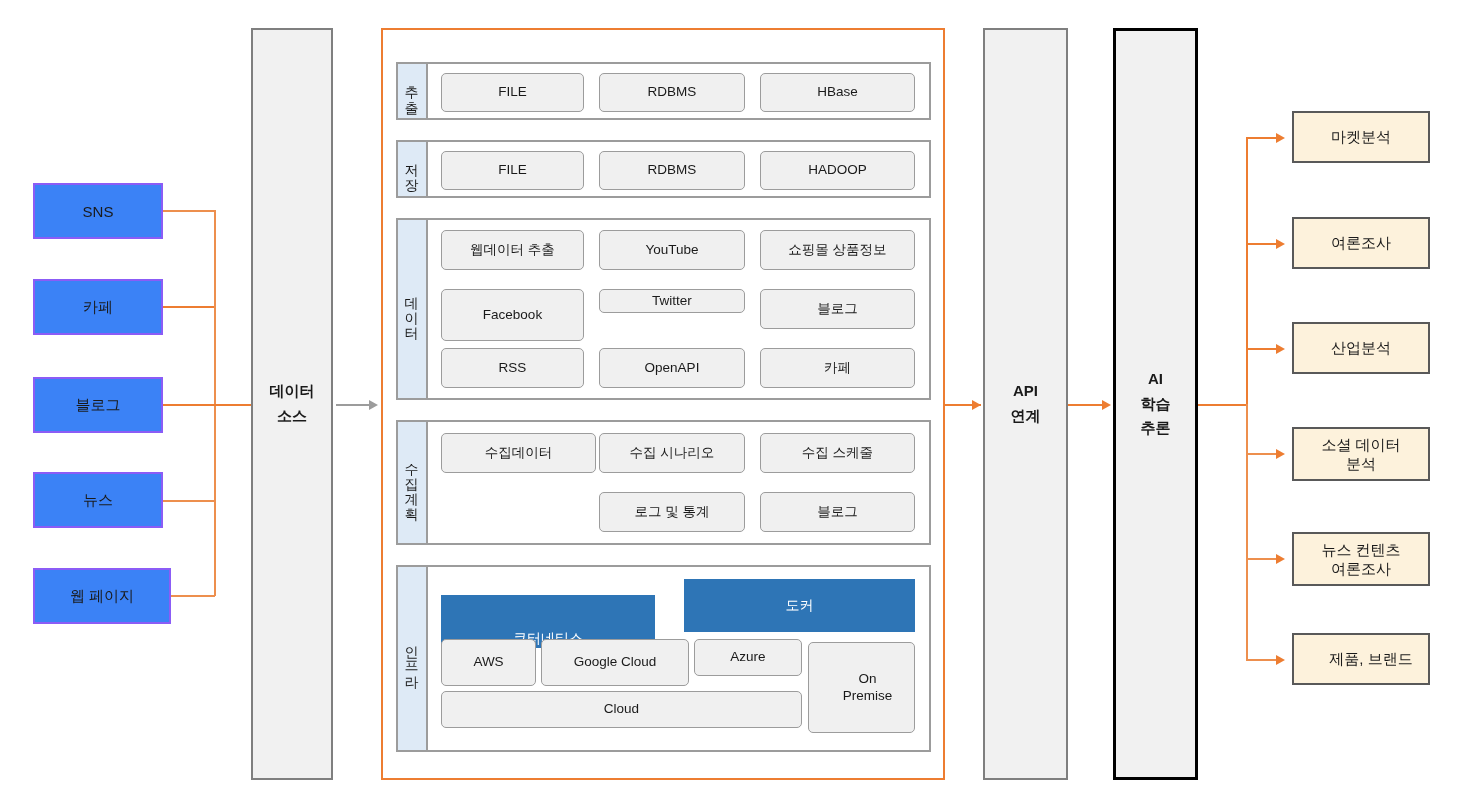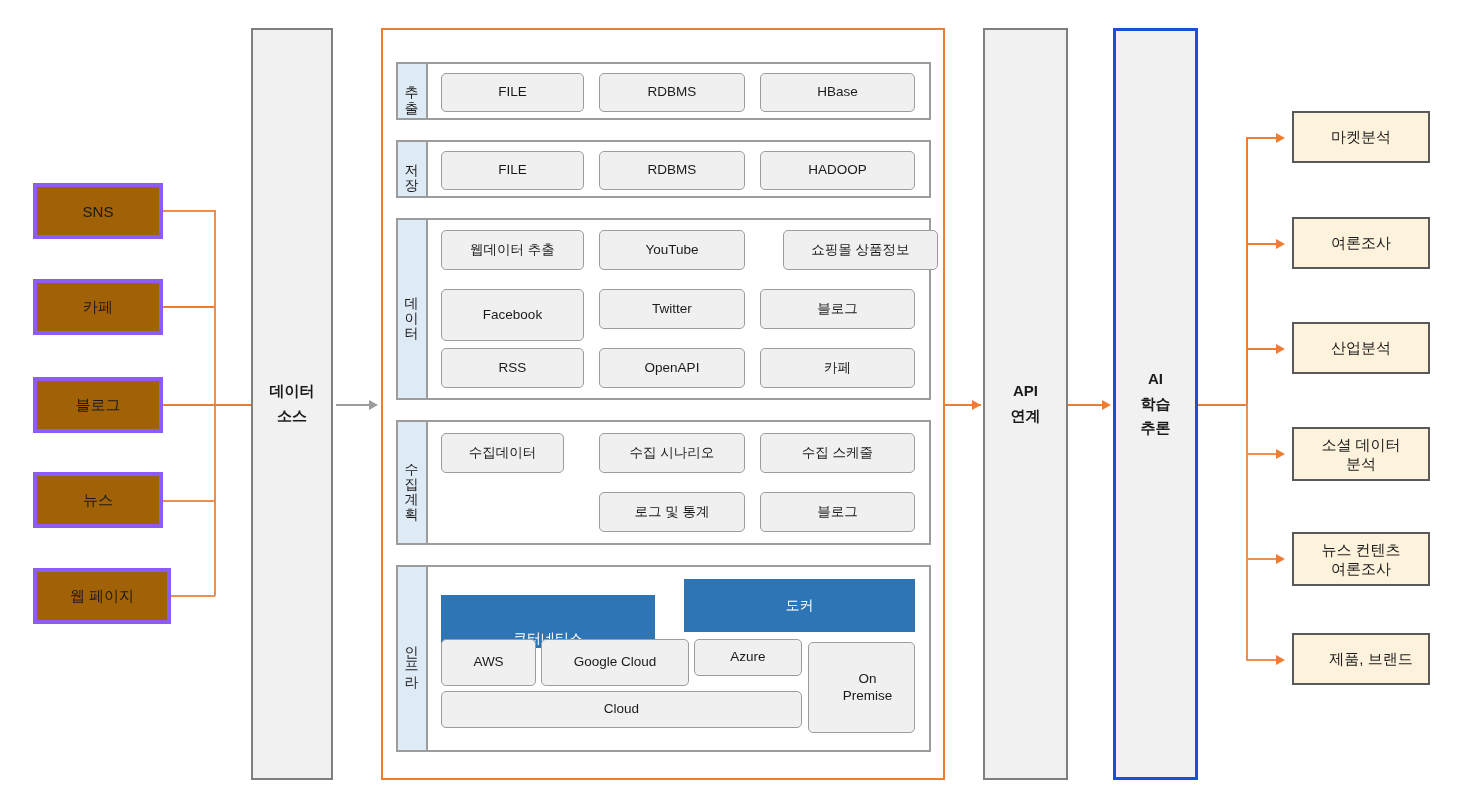--- a/index.html
+++ b/index.html
@@ -5,32 +5,32 @@
   html,body{margin:0;padding:0;background:#ffffff;}
   body{
     width:1466px;height:808px;position:relative;overflow:hidden;
     font-family:"Liberation Sans","DejaVu Sans",sans-serif;
     color:#262626;
   }
   .abs{position:absolute;box-sizing:border-box;}
 
   
   .src-box{
-    background:#a16207;border:4px solid #8b5cf6;
+    background:#3b82f6;border:2px solid #8b5cf6;
     display:flex;align-items:center;justify-content:center;
     font-size:15px;color:#1a1a1a;
   }
 
   
   .pillar{
     background:#F1F1F1;border:2px solid #7F7F7F;
     display:flex;flex-direction:column;align-items:center;justify-content:center;
     font-size:15px;font-weight:bold;line-height:1.65;color:#1a1a1a;
   }
-  .pillar.red{border:3px solid #1d4ed8;}
+  .pillar.red{border:3px solid #000000;}
 
   
   #platform-container{
     border:2px solid #ED7D31;background:#ffffff;
   }
 
   
   .band{
     border:2px solid #9C9C9C;background:#ffffff;
     display:flex;
@@ -146,28 +146,28 @@
 
   <div class="abs band" style="left:13px;top:188px;width:535px;height:182px;">
     <div class="band-label">데이터</div>
     <div class="band-body">
       <div class="abs chip" style="left:13px;top:10px;width:143px;height:40px;">
         <span class="squiggle">웹데이터 추출</span>
       </div>
       <div class="abs chip" style="left:171px;top:10px;width:146px;height:40px;">
         <span>YouTube</span>
       </div>
-      <div class="abs chip" style="left:332px;top:10px;width:155px;height:40px;margin-left:23px;">
+      <div class="abs chip" style="left:332px;top:10px;width:155px;height:40px;">
         <span>쇼핑몰 상품정보</span>
       </div>
 
       <div class="abs chip" style="left:13px;top:69px;width:143px;height:52px;">
         <span>Facebook</span>
       </div>
-      <div class="abs chip" style="left:171px;top:69px;width:146px;height:40px;">
+      <div class="abs chip" style="left:171px;top:69px;width:146px;height:24px;">
         <span>Twitter</span>
       </div>
       <div class="abs chip" style="left:332px;top:69px;width:155px;height:40px;">
         <span>블로그</span>
       </div>
 
       <div class="abs chip" style="left:13px;top:128px;width:143px;height:40px;">
         <span>RSS</span>
       </div>
       <div class="abs chip" style="left:171px;top:128px;width:146px;height:40px;">
@@ -175,21 +175,21 @@
       </div>
       <div class="abs chip" style="left:332px;top:128px;width:155px;height:40px;">
         <span>카페</span>
       </div>
     </div>
   </div>
 
   <div class="abs band" style="left:13px;top:390px;width:535px;height:125px;">
     <div class="band-label">수집계획</div>
     <div class="band-body">
-      <div class="abs chip" style="left:13px;top:11px;width:123px;height:40px;">
+      <div class="abs chip" style="left:13px;top:11px;width:155px;height:40px;">
         <span class="squiggle">수집데이터</span>
       </div>
       <div class="abs chip" style="left:171px;top:11px;width:146px;height:40px;">
         <span>수집 시나리오</span>
       </div>
       <div class="abs chip" style="left:332px;top:11px;width:155px;height:40px;">
         <span>수집 스케줄</span>
       </div>
 
       <div class="abs chip" style="left:171px;top:70px;width:146px;height:40px;">

